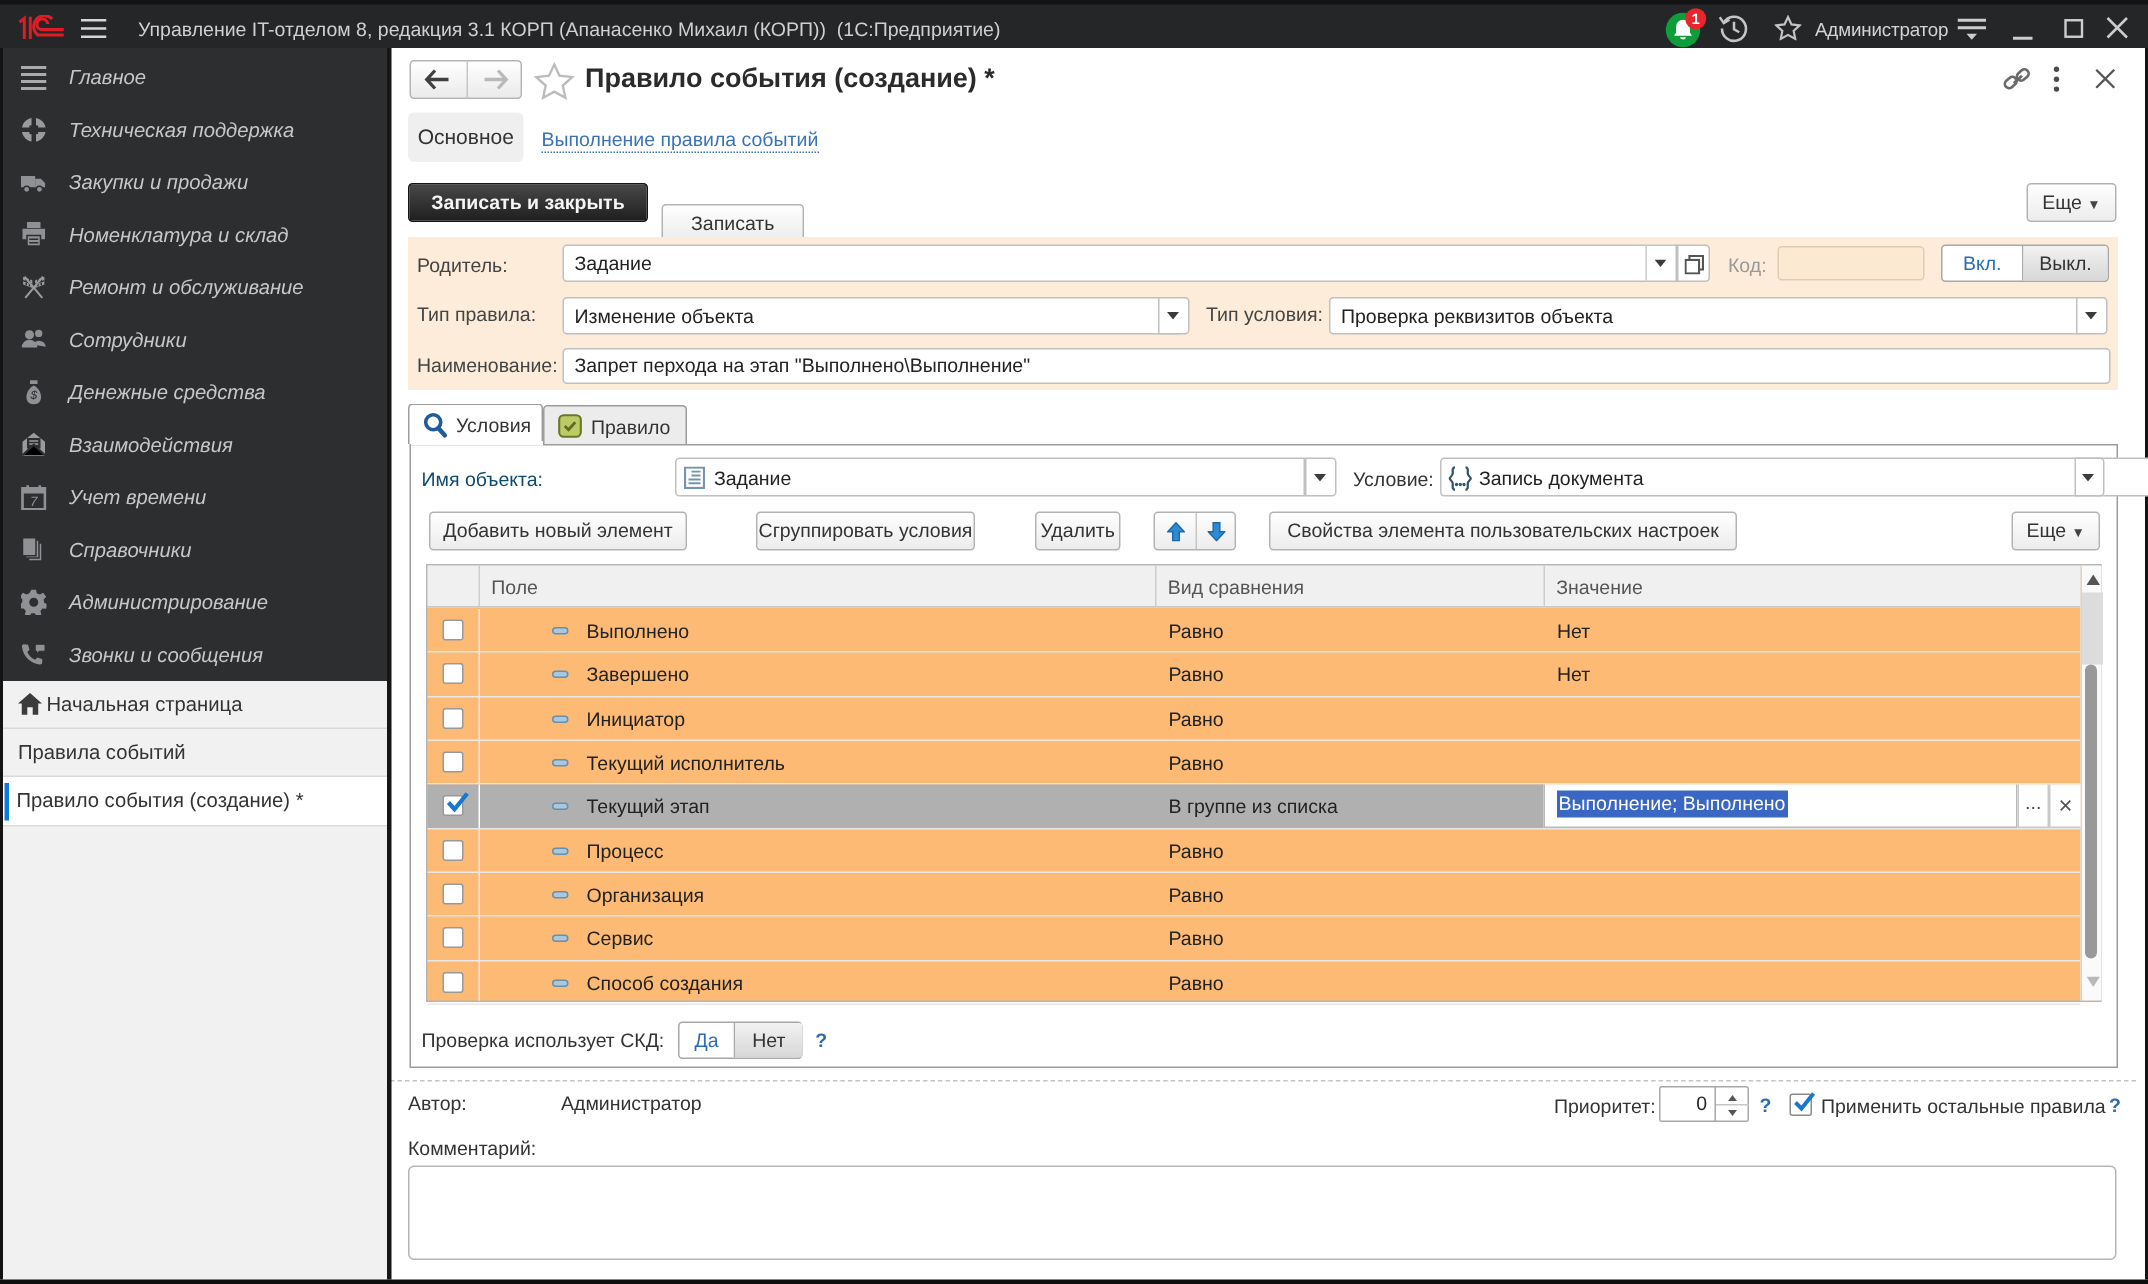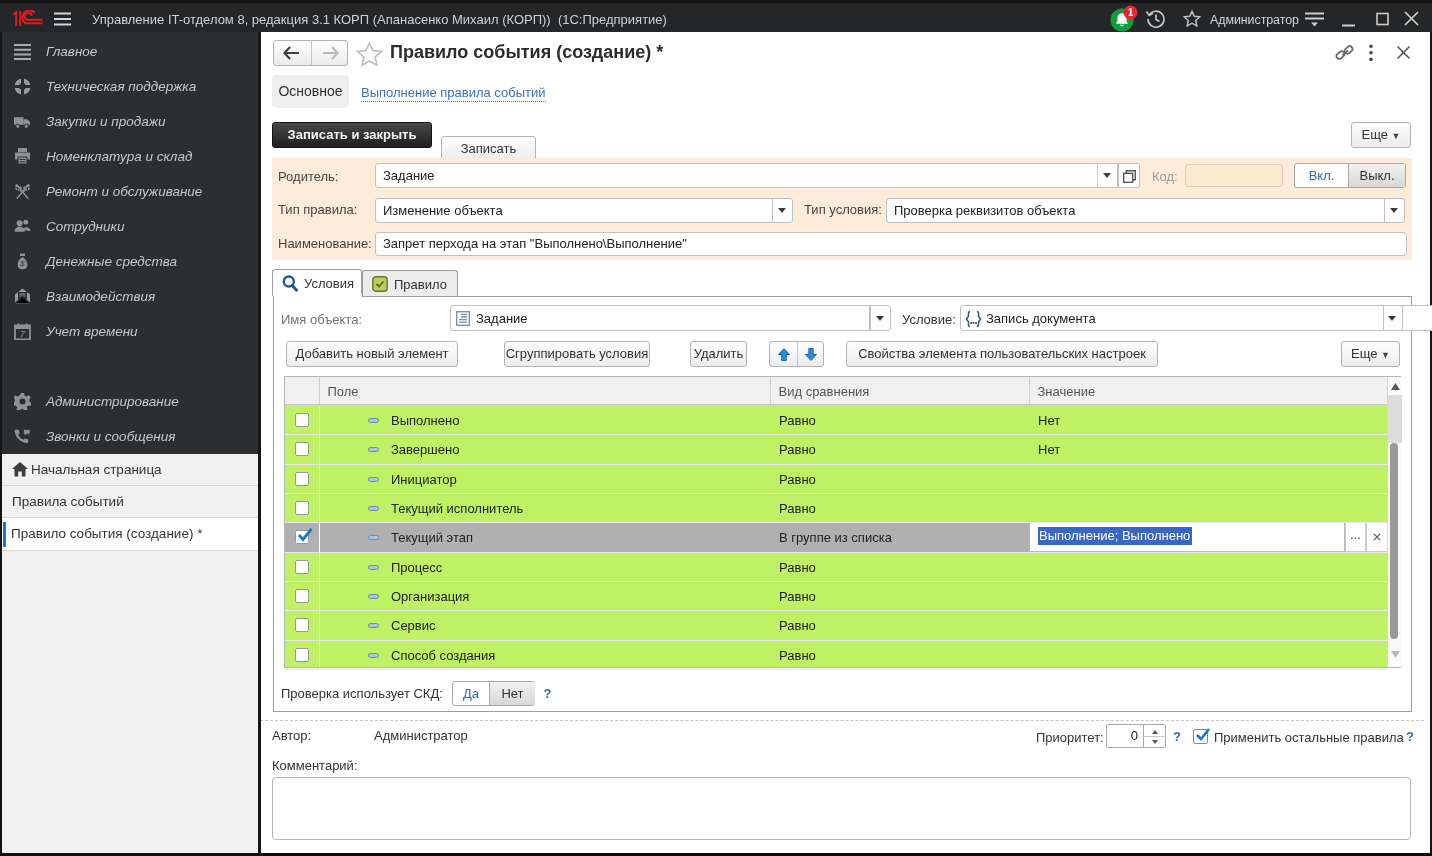--- a/index.html
+++ b/index.html
@@ -172,20 +172,28 @@
     <div class="tx">Взаимодействия</div>
   </div>
   <div class="mi" style="top:282px">
     <svg class="ic" viewBox="0 0 17 17">
         <path d="M1 2.5 h15 v14 h-15z" fill="none" stroke="#909194" stroke-width="1.8"></path>
         <path d="M1 2.5 h15 v3.5 h-15z" fill="#909194"></path>
         <path d="M4.5 0.5 v3.5 M12.5 0.5 v3.5" stroke="#909194" stroke-width="1.8"></path>
         <text x="8.5" y="14" font-size="9" fill="#909194" text-anchor="middle" font-family="Liberation Sans">7</text>
       </svg>
     <div class="tx">Учет времени</div>
+  </div>
+  <div class="mi" style="top:317px">
+    <svg class="ic" viewBox="0 0 17 17">
+        <path d="M5 4 h9 v12 h-9z" fill="#909194" stroke="#2d2e30"></path>
+        <path d="M3 2 h9 v12 h-9z" fill="#909194" stroke="#2d2e30"></path>
+        <path d="M1 0.5 h9 v12 h-9z" fill="#909194" stroke="#2d2e30"></path>
+      </svg>
+    <div class="tx">Справочники</div>
   </div>
   <div class="mi" style="top:352px">
     <svg class="ic" viewBox="0 0 17 17">
         <g fill="#909194">
           <path d="M7 0 h3 l0.5 2.5 l2 0.9 l2.3-1.2 l2 2.6 l-1.7 1.9 l0.3 2.1 l2.3 1 l-0.8 3 l-2.6-0.2 l-1.4 1.7 l0.7 2.4 l-2.9 1.3 l-1.6-2.1 l-2.1 0 l-1.6 2.1 l-2.9-1.3 l0.7-2.4 l-1.4-1.7 l-2.6 0.2 l-0.8-3 l2.3-1 l0.3-2.1 l-1.7-1.9 l2-2.6 l2.3 1.2 l2-0.9z"></path>
         </g>
         <circle cx="8.5" cy="8.5" r="3" fill="#2d2e30"></circle>
       </svg>
     <div class="tx">Администрирование</div>
   </div>
@@ -303,21 +311,21 @@
     <svg class="abs" style="left:9px;top:5px" width="16" height="16" viewBox="0 0 16 16">
         <rect x="0.8" y="0.8" width="14.4" height="14.4" rx="3" fill="#bccb63" stroke="#68762a" stroke-width="1.4"></rect>
         <path d="M4.5 8 L7 10.5 L11.5 5.5" fill="none" stroke="#5d6c21" stroke-width="1.8"></path>
       </svg>
     <div class="abs" style="left:31px;top:6px;font-size:13px;color:#333">Правило</div>
   </div>
 
   <div class="abs" style="left:12.5px;top:263.5px;width:1139px;height:416px;border:1px solid #9d9d9d;background:#fff;z-index:2"></div>
   <div class="abs" style="left:13.5px;top:262px;width:88px;height:3px;background:#fff;z-index:4"></div>
   <div class="abs" id="panel" style="left:12.5px;top:263.5px;width:1139px;height:416px;z-index:5">
-    <div class="lbl" style="left:8.5px;top:16px;color:#737373">Имя объекта:</div>
+    <div class="lbl" style="left:8.5px;top:16px;color:#0c4a6e">Имя объекта:</div>
     <div class="input" style="left:177.5px;top:9.5px;width:420px;height:26px;border-radius:3px 0 0 3px">
       <svg class="abs" style="left:5px;top:5px" width="14" height="15" viewBox="0 0 14 15">
           <rect x="0.7" y="0.7" width="12.6" height="13.6" fill="#fdfdfd" stroke="#7395ad" stroke-width="1.4"></rect>
           <g stroke="#7395ad" stroke-width="1.3">
             <path d="M5 3.4 h6 M5 6 h6 M3 8.6 h8 M3 11.2 h8"></path>
           </g>
         </svg>
       <div class="abs" style="left:25px;top:5px">Задание</div>
     </div>
     <div class="abs" style="left:597.5px;top:9.5px;width:21px;height:26px;background:#fff;border:1px solid #c0c0c0;border-radius:0 3px 3px 0">
@@ -353,21 +361,21 @@
           <path d="M6 0.5 L11.5 6.5 L8.2 6.5 L8.2 12.5 L3.8 12.5 L3.8 6.5 L0.5 6.5z" fill="#2f8ad2" stroke="#1c6aab"></path>
         </svg>
       <div class="abs" style="left:27px;top:0;width:1px;height:24px;background:#c6c6c6"></div>
       <svg class="abs" style="left:35px;top:6px" width="12" height="13" viewBox="0 0 12 13">
           <path d="M6 12.5 L11.5 6.5 L8.2 6.5 L8.2 0.5 L3.8 0.5 L3.8 6.5 L0.5 6.5z" fill="#2f8ad2" stroke="#1c6aab"></path>
         </svg>
     </div>
     <div class="btn" style="left:573.5px;top:45.5px;width:312px;height:26px;line-height:24px">Свойства элемента пользовательских настроек</div>
     <div class="btn" style="left:1068.5px;top:45.5px;width:59px;height:26px;line-height:24px">Еще <span style="font-size:9px;color:#444">▼</span></div>
 
-    <div class="abs" id="tbl" style="left:11px;top:80.5px;width:1117px;height:292px;border:1px solid #b5b5b5;background:#bef264">
+    <div class="abs" id="tbl" style="left:11px;top:80.5px;width:1117px;height:292px;border:1px solid #b5b5b5;background:#fdba74">
       <div class="abs" style="left:0;top:0;width:1102px;height:28px;background:#f0f0f0;border-bottom:1px solid #c9c9c9">
         <div class="abs" style="left:34px;top:0;width:1px;height:28px;background:#cdcdcd"></div>
         <div class="abs" style="left:485.5px;top:0;width:1px;height:28px;background:#cdcdcd"></div>
         <div class="abs" style="left:744.5px;top:0;width:1px;height:28px;background:#cdcdcd"></div>
         <div class="abs" style="left:43px;top:7px;color:#555">Поле</div>
         <div class="abs" style="left:494px;top:7px;color:#555">Вид сравнения</div>
         <div class="abs" style="left:753px;top:7px;color:#555">Значение</div>
       </div>
       <div class="abs" style="left:34px;top:29px;width:1px;height:261px;background:#ededed"></div>
       <div id="rows">

